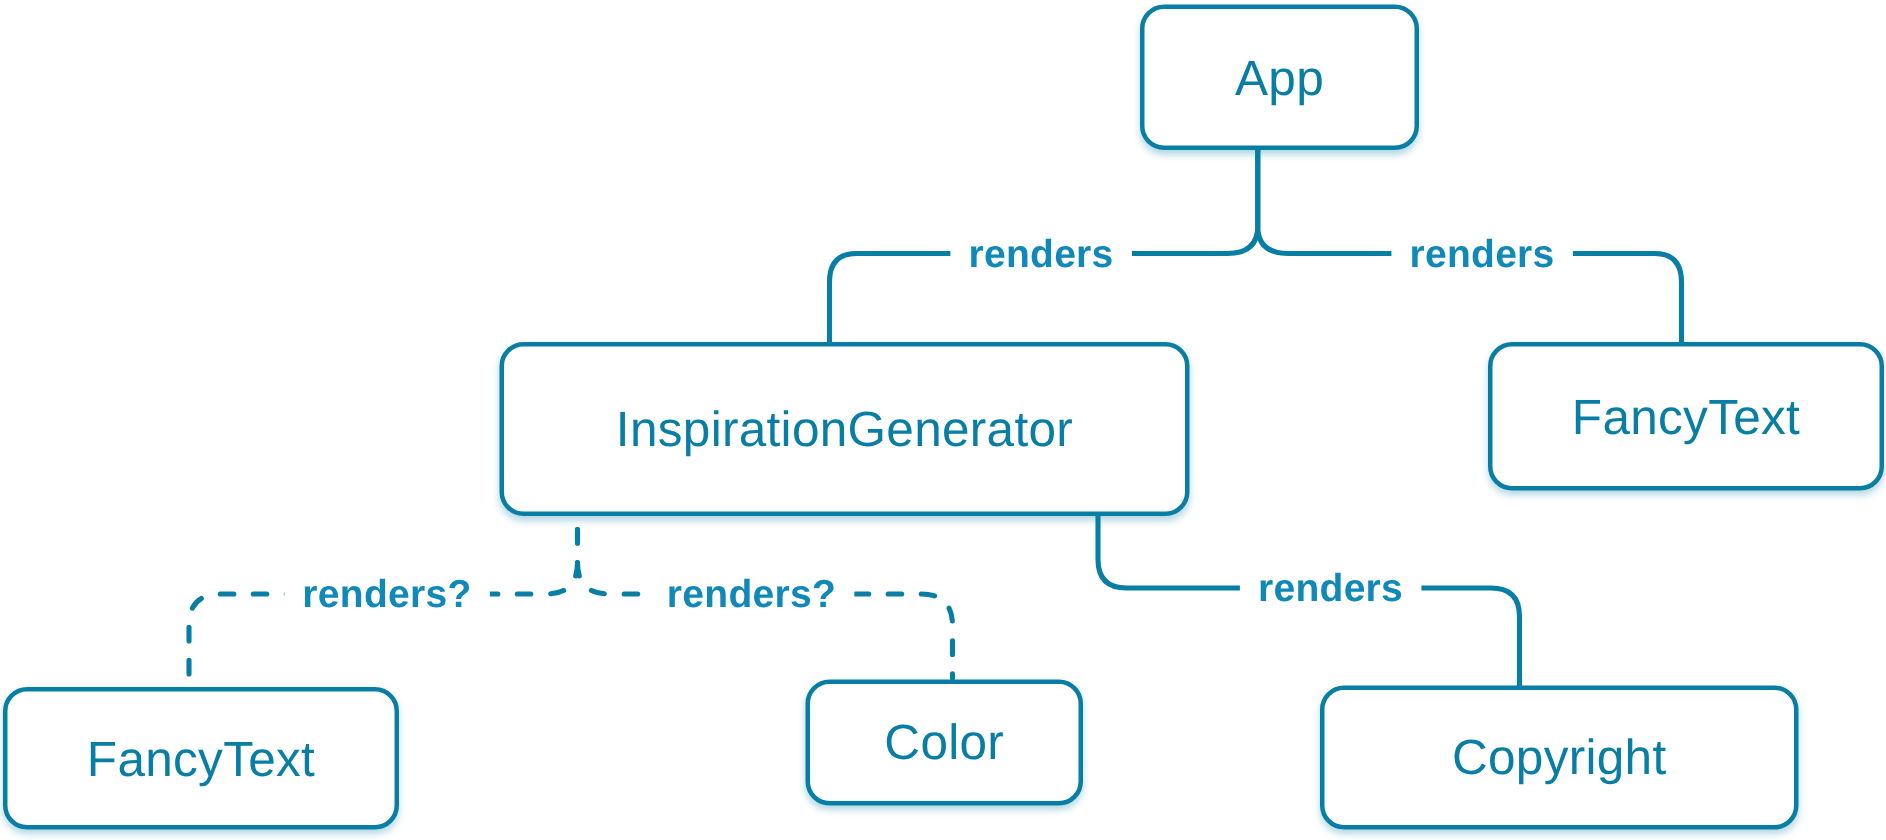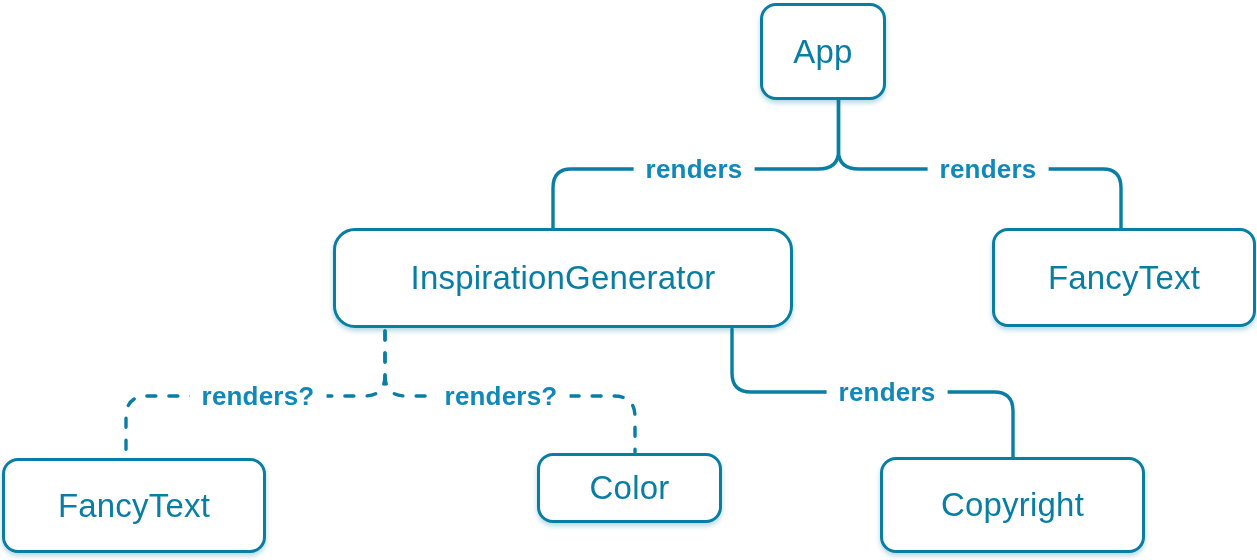--- a/index.html
+++ b/index.html
@@ -71,32 +71,32 @@
       <path d="M 385 331 L 385 375 Q 385 396 406 396 L 614 396 Q 635 396 635 417 L 635 452" stroke="#087ea4" class="dashed"></path>
     </svg>
   <div id="labels-layer">
       <div class="edge-label" style="left: 694px; top: 169px; color: rgb(16, 137, 184);">renders</div>
       <div class="edge-label" style="left: 988px; top: 169px; color: rgb(16, 137, 184);">renders</div>
       <div class="edge-label" style="left: 887px; top: 392px; color: rgb(16, 137, 184);">renders</div>
       <div class="edge-label" style="left: 258px; top: 396px; color: rgb(16, 137, 184);">renders?</div>
       <div class="edge-label" style="left: 501px; top: 396px; color: rgb(16, 137, 184);">renders?</div>
     </div>
   <div id="nodes-layer">
-      <div class="node" style="left: 760px; top: 3px; width: 126px; height: 97px; border-color: rgb(8, 126, 164); background: rgb(255, 255, 255);">
+      <div class="node" style="left: 760px; top: 3px; width: 186px; height: 97px; border-color: rgb(8, 126, 164); background: rgb(255, 255, 255);">
         <span style="color: rgb(8, 126, 164);">App</span>
       </div>
-      <div class="node" style="left: 333px; top: 228px; width: 460px; height: 100px; border-color: rgb(8, 126, 164); background: rgb(255, 255, 255); border-radius: 22px;">
+      <div class="node" style="left: 333px; top: 228px; width: 460px; height: 116px; border-color: rgb(8, 126, 164); background: rgb(255, 255, 255);">
         <span style="color: rgb(8, 126, 164);">InspirationGenerator</span>
       </div>
       <div class="node" style="left: 992px; top: 228px; width: 264px; height: 99px; border-color: rgb(8, 126, 164); background: rgb(255, 255, 255);">
         <span style="color: rgb(8, 126, 164);">FancyText</span>
       </div>
       <div class="node" style="left: 2px; top: 458px; width: 264px; height: 95px; border-color: rgb(8, 126, 164); background: rgb(255, 255, 255);">
         <span style="color: rgb(8, 126, 164);">FancyText</span>
       </div>
-      <div class="node" style="left: 537px; top: 453px; width: 185px; height: 70px; border-color: rgb(8, 126, 164); background: rgb(255, 255, 255);">
+      <div class="node" style="left: 537px; top: 453px; width: 185px; height: 84px; border-color: rgb(8, 126, 164); background: rgb(255, 255, 255);">
         <span style="color: rgb(8, 126, 164);">Color</span>
       </div>
-      <div class="node" style="left: 880px; top: 457px; width: 265px; height: 96px; border-color: rgb(8, 126, 164); background: rgb(255, 255, 255);">
+      <div class="node" style="left: 880px; top: 457px; width: 319px; height: 96px; border-color: rgb(8, 126, 164); background: rgb(255, 255, 255);">
         <span style="color: rgb(8, 126, 164);">Copyright</span>
       </div>
     </div>
 </div>
 
 </body></html>

